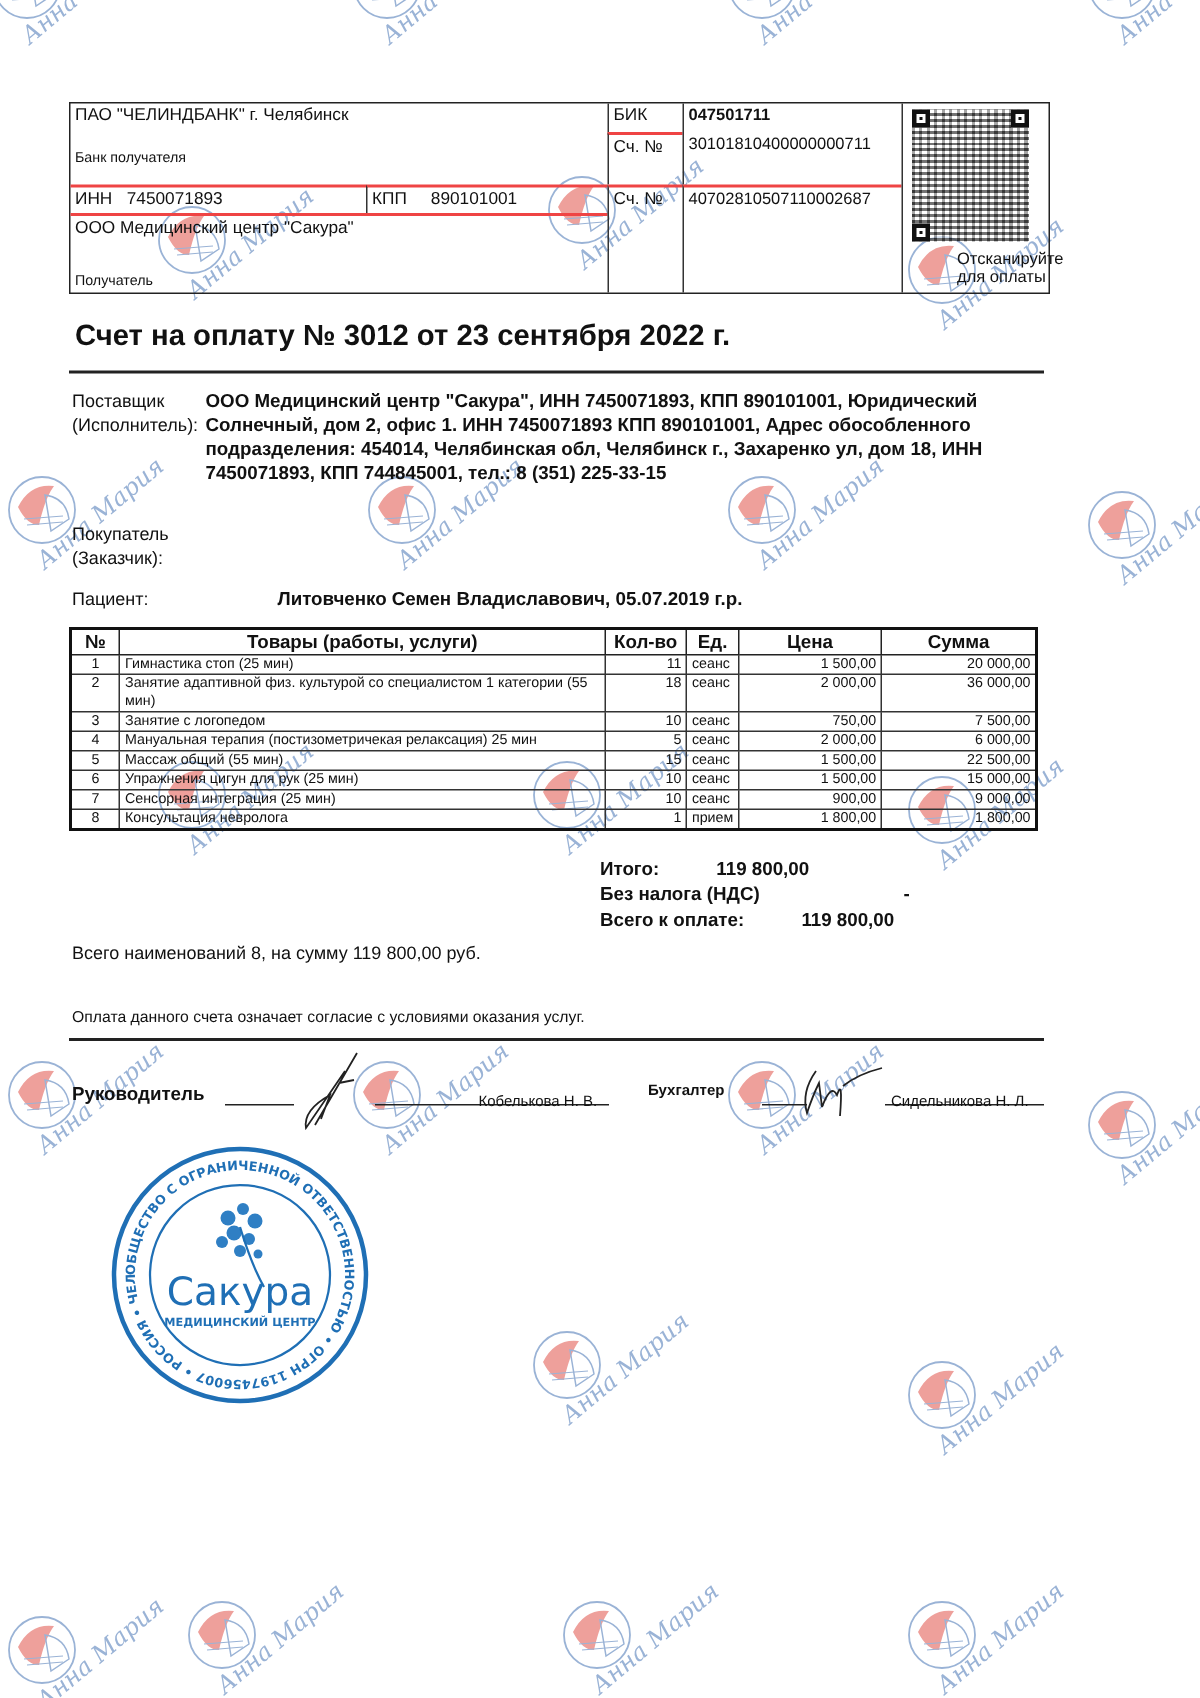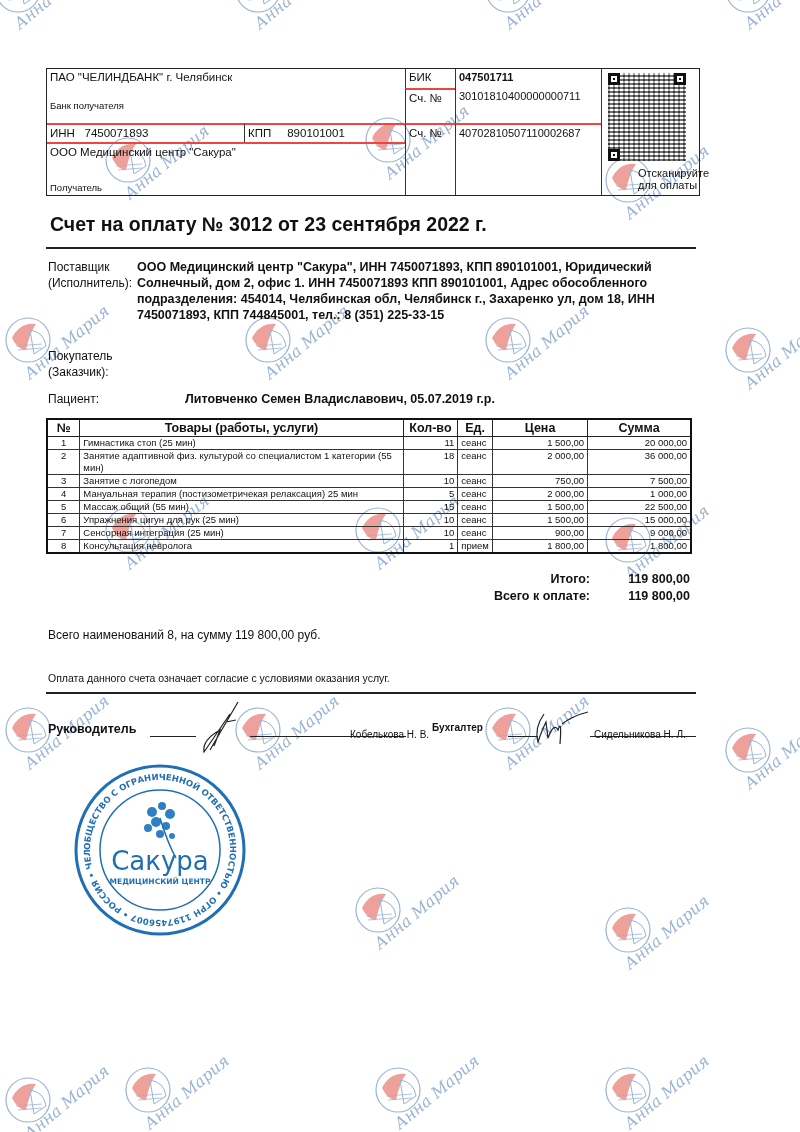--- a/index.html
+++ b/index.html
@@ -34,21 +34,21 @@
   table.items { position: absolute; left: 46px; top: 418px; width: 646px; border-collapse: collapse; font-size: 9.5px; }
   table.items th { font-size: 12.5px; font-weight: bold; border: 1px solid #222; padding: 1px 3px; height: 14px; }
   table.items td { border: 1px solid #333; padding: 0 3px; height: 12px; vertical-align: top; line-height: 12px; }
   table.items { border: 2px solid #111; }
   td.c { text-align: center; }
   td.r { text-align: right; }
   col.c1 { width: 33px; } col.c2 { width: 326px; } col.c3 { width: 55px; }
   col.c4 { width: 32px; } col.c5 { width: 96px; } col.c6 { width: 104px; }
 
   .totals { position: absolute; left: 400px; top: 572px; width: 290px; font-size: 12.5px; font-weight: bold; }
-  .totals .row { display: flex; justify-content: flex-end; height: 17px; }
+  .totals .row { display: flex; justify-content: flex-start; height: 17px; }
   .totals .k { text-align: right; }
   .totals .v { width: 100px; text-align: right; }
 
   .sign-row { position: absolute; top: 722px; font-size: 12px; }
   .sign-line { position: absolute; border-bottom: 1px solid #222; }
   .signame { position: absolute; font-size: 10px; }
 </style>
 </head>
 <body>
 
@@ -195,21 +195,21 @@
         <td>сеанс</td>
         <td class="r">750,00</td>
         <td class="r">7 500,00</td>
       </tr>
       <tr>
         <td class="c">4</td>
         <td>Мануальная терапия (постизометричекая релаксация) 25 мин</td>
         <td class="r">5</td>
         <td>сеанс</td>
         <td class="r">2 000,00</td>
-        <td class="r">1 000,00</td>
+        <td class="r">6 000,00</td>
       </tr>
       <tr>
         <td class="c">5</td>
         <td>Массаж общий (55 мин)</td>
         <td class="r">15</td>
         <td>сеанс</td>
         <td class="r">1 500,00</td>
         <td class="r">22 500,00</td>
       </tr>
       <tr>
@@ -238,36 +238,40 @@
       </tr>
     </tbody>
   </table>
 
   <div class="totals">
     <div class="row">
       <span class="k">Итого:</span>
       <span class="v">119 800,00</span>
     </div>
     <div class="row">
+      <span class="k">Без налога (НДС)</span>
+      <span class="v">-</span>
+    </div>
+    <div class="row">
       <span class="k">Всего к оплате:</span>
       <span class="v">119 800,00</span>
     </div>
   </div>
 
   <div class="lbl" style="left:48px;top:627px;">Всего наименований 8, на сумму 119 800,00 руб.</div>
   <div class="lbl" style="left:48px;top:670px;font-size:10.5px;">Оплата данного счета означает согласие с условиями оказания услуг.</div>
   <div class="rule-thick" style="top:692px;"></div>
 
   <div class="sign-row" style="left:48px;font-weight:bold;font-size:12.5px;">Руководитель</div>
   <div class="sign-line" style="left:150px;top:736px;width:46px;"></div>
   <svg style="position:absolute;left:200px;top:700px;" width="45" height="55">
     <path d="M38 2 L10 50 M30 14 L4 52 Q2 40 20 30 L14 46 M26 22 L36 20" stroke="#222" stroke-width="1.2" fill="none"></path>
   </svg>
   <div class="sign-line" style="left:250px;top:736px;width:156px;"></div>
-  <div class="signame" style="left:319px;top:729px;margin-left:31px;">Кобелькова Н. В.</div>
+  <div class="signame" style="left:319px;top:729px;">Кобелькова Н. В.</div>
 
   <div class="sign-row" style="left:432px;font-weight:bold;font-size:10px;">Бухгалтер</div>
   <div class="sign-line" style="left:508px;top:736px;width:30px;"></div>
   <svg style="position:absolute;left:532px;top:708px;" width="60" height="40">
     <path d="M12 6 Q2 20 6 34 Q10 22 14 14 L16 30 Q22 14 26 22 Q30 10 28 36 M30 16 Q40 8 56 4" stroke="#222" stroke-width="1.2" fill="none"></path>
   </svg>
   <div class="sign-line" style="left:590px;top:736px;width:106px;"></div>
   <div class="signame" style="left:594px;top:729px;">Сидельникова Н. Л.</div>
 
   <svg style="position:absolute;left:72px;top:762px;" width="176" height="176">

